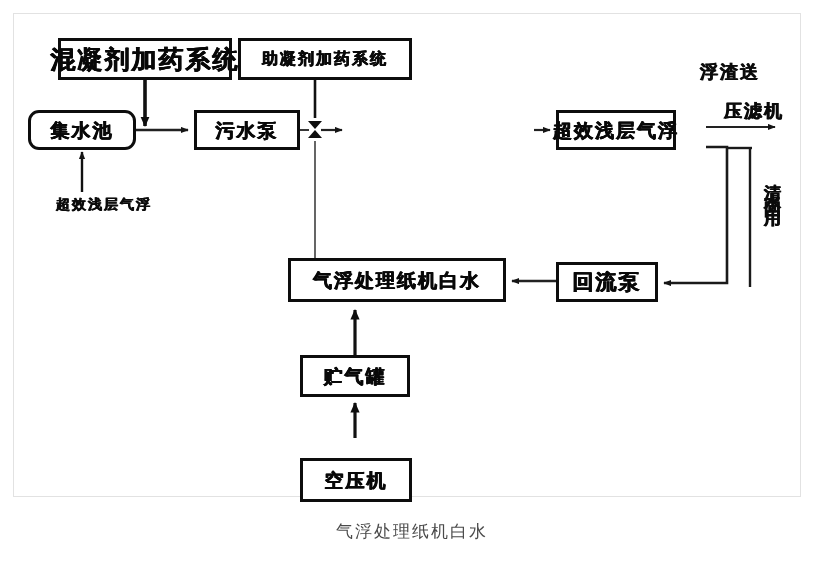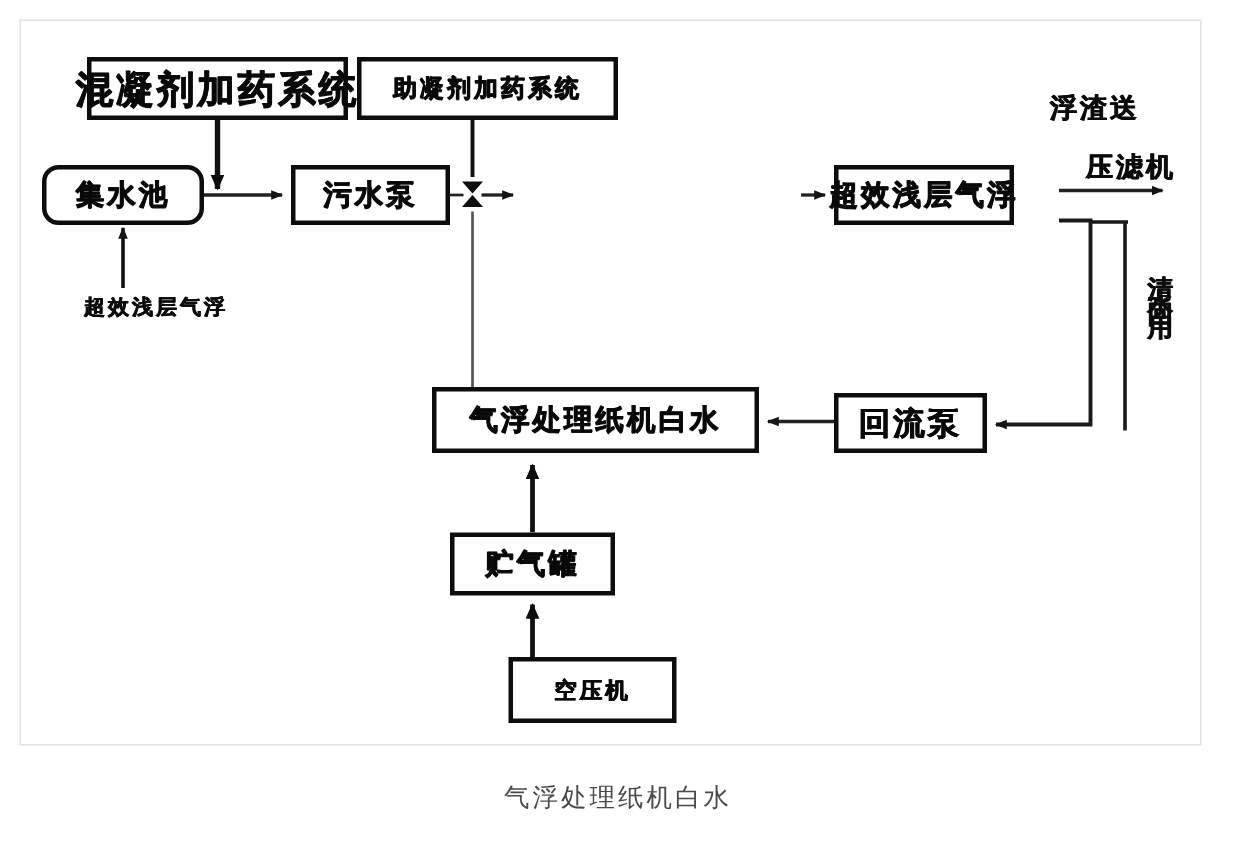--- a/index.html
+++ b/index.html
@@ -163,21 +163,21 @@
   </div>
 
   <div class="node" style="left:556px; top:262px; width:102px; height:40px; font-size:21px;">
     <span class="node-lbl">回流泵</span>
   </div>
 
   <div class="node" style="left:300px; top:355px; width:110px; height:42px; font-size:19px;">
     <span class="node-lbl">贮气罐</span>
   </div>
 
-  <div class="node" style="left:300px; top:438px; width:112px; height:44px; font-size:15px;margin-left:39px;">
+  <div class="node" style="left:300px; top:458px; width:112px; height:44px; font-size:19px;">
     <span class="node-lbl">空压机</span>
   </div>
 
   <div class="annot" style="left:56px; top:196px; font-size:14px;">超效浅层气浮</div>
 
   <div class="annot" style="left:700px; top:60px; font-size:18px;">浮渣送</div>
 
   <div class="annot" style="left:724px; top:99px; font-size:18px;">压滤机</div>
 
   <div class="annot-vert" style="left:762px; top:170px; font-size:17px;">清水回用</div>

